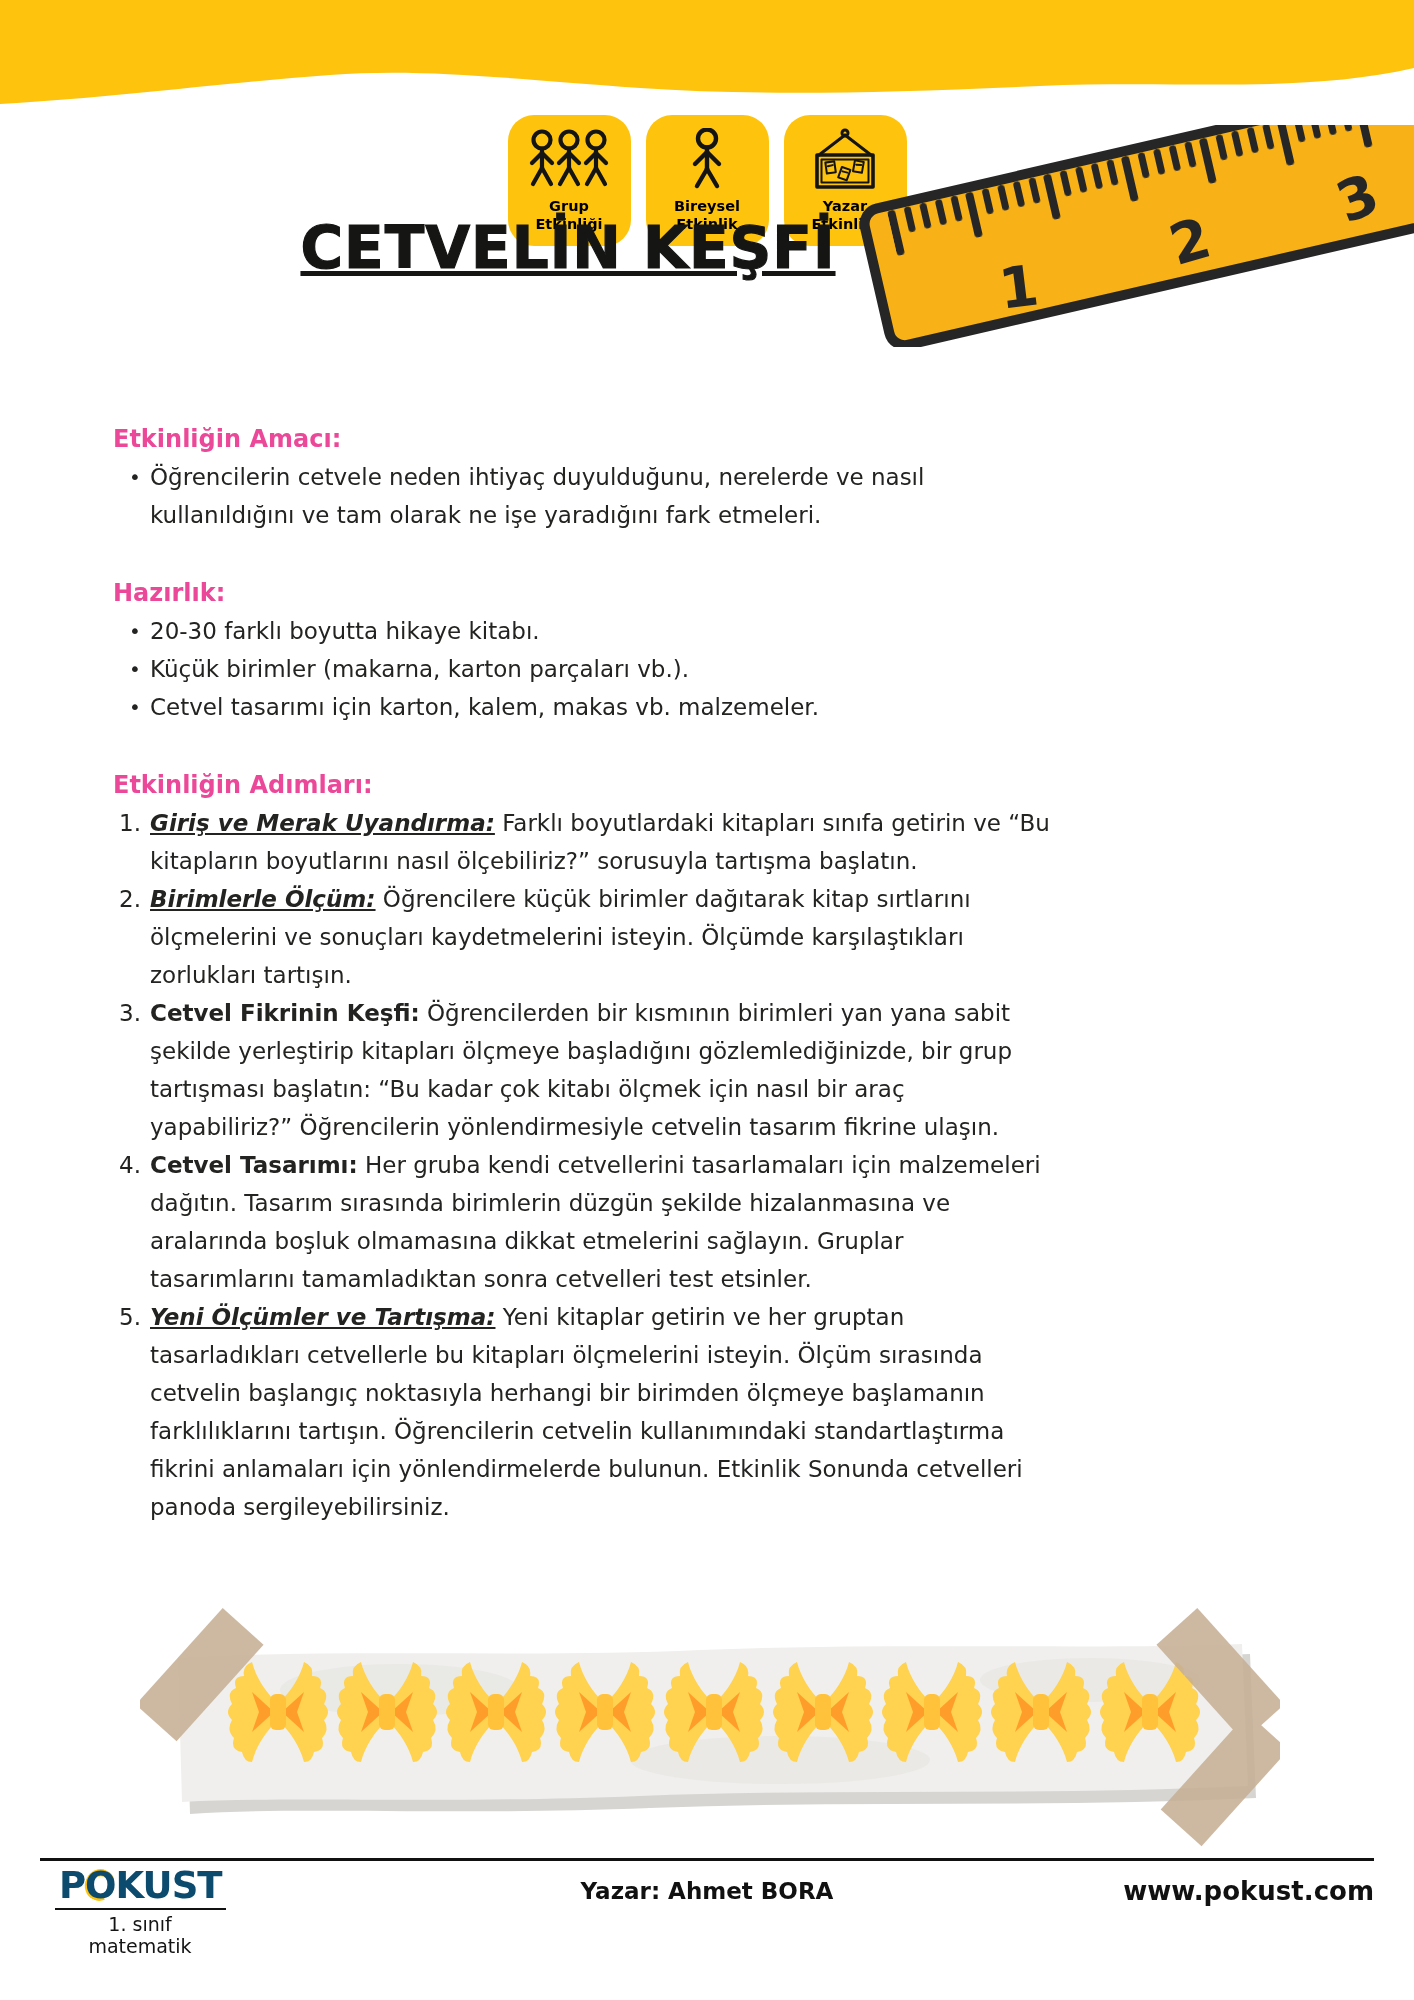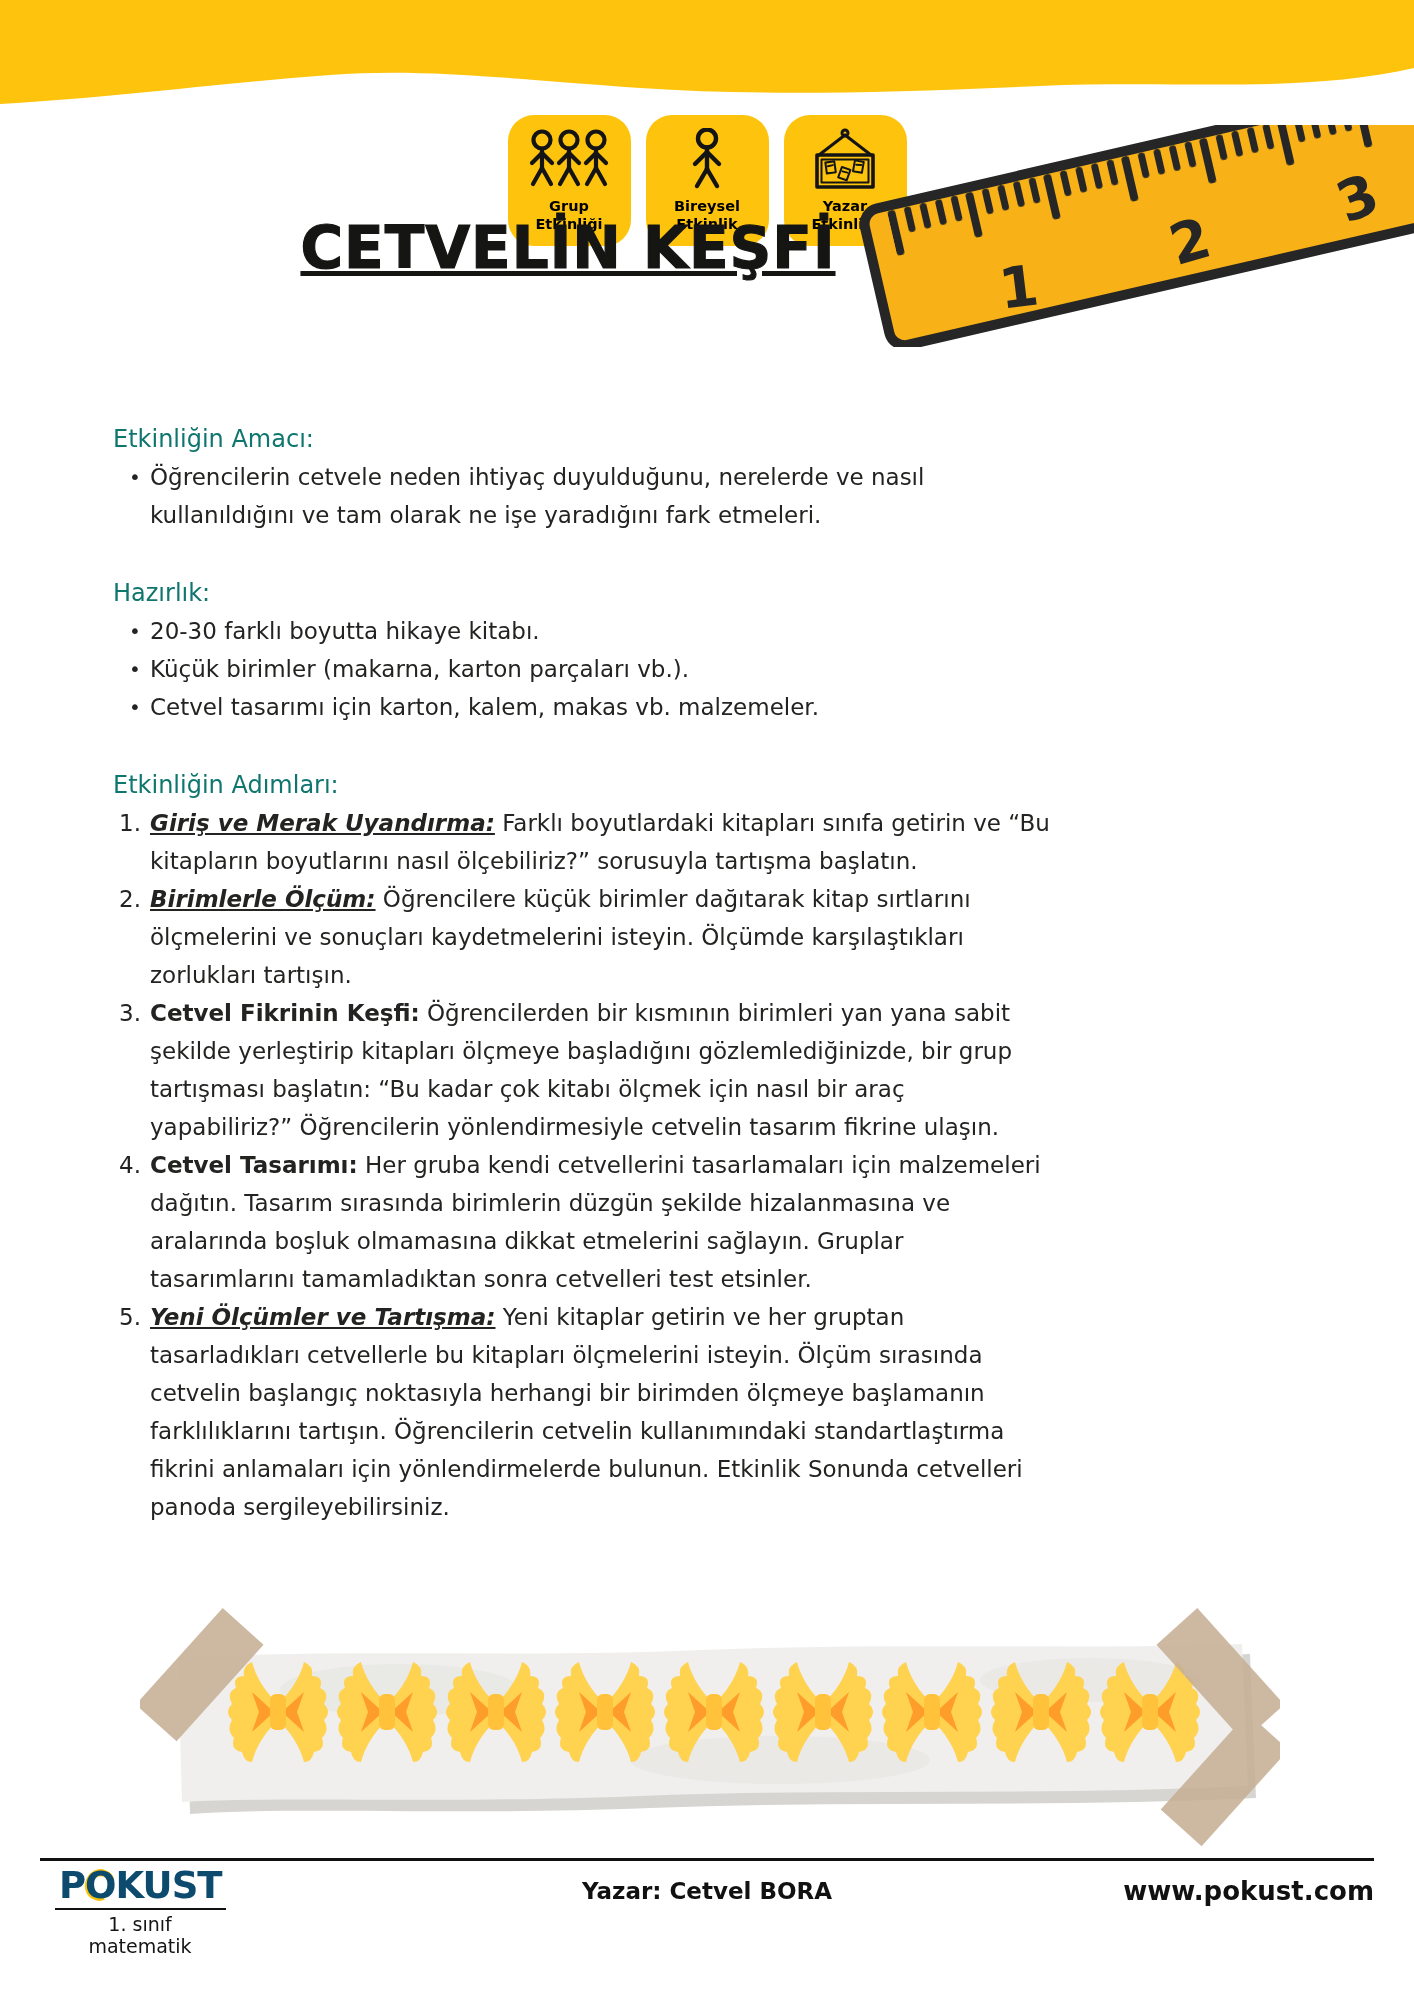--- a/index.html
+++ b/index.html
@@ -19,21 +19,21 @@
   .title{position:absolute;top:206px;left:0;width:1120px;margin:8px;text-align:center;
          font-size:58px;font-weight:900;letter-spacing:1px;color:#151514;text-decoration:underline;
          -webkit-text-stroke:1.2px #151514;}
 
   
   .ruler{position:absolute;top:125px;left:845px;width:569px;height:222px;}
 
   
   .content{position:absolute;top:420px;left:113px;width:940px;font-size:23px;line-height:38px;color:#232321;}
   .section{margin:0 0 40px 0;}
-  .sec-h{font-weight:400;font-size:24px;margin:0 0 0 0;color:#0f766e;}
+  .sec-h{font-weight:700;font-size:24px;margin:0 0 0 0;color:#ec4899;}
   ul.blts{list-style:none;margin:0;padding:0;}
   ul.blts li{position:relative;padding-left:37px;}
   ul.blts li::before{content:"•";position:absolute;left:16px;top:0;font-size:20px;}
   ol.steps{list-style:none;margin:0;padding:0;}
   ol.steps li{position:relative;padding-left:37px;}
   ol.steps .num{position:absolute;left:6px;top:0;}
   .lead{font-weight:700;}
   .lead.it{font-style:italic;text-decoration:underline;}
 
   
@@ -229,16 +229,16 @@
   </svg>
 
   <div class="footer-line"></div>
   <div class="logo">
     <span class="logo-wrap">
       <span class="logo-ring"></span>
       <span class="logo-text">POKUST</span>
     </span>
     <div class="logo-sub">1. sınıf matematik</div>
   </div>
-  <div class="author">Yazar: Cetvel BORA</div>
+  <div class="author">Yazar: Ahmet BORA</div>
   <div class="site">www.pokust.com</div>
 
 </div>
 
 </body></html>

